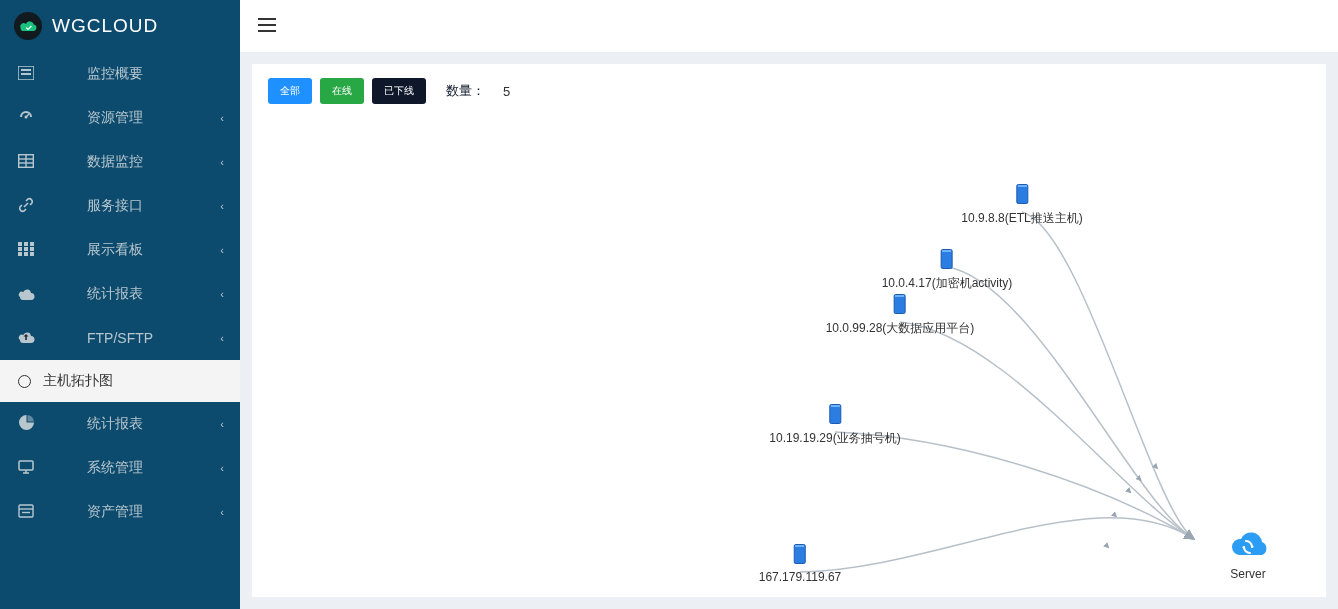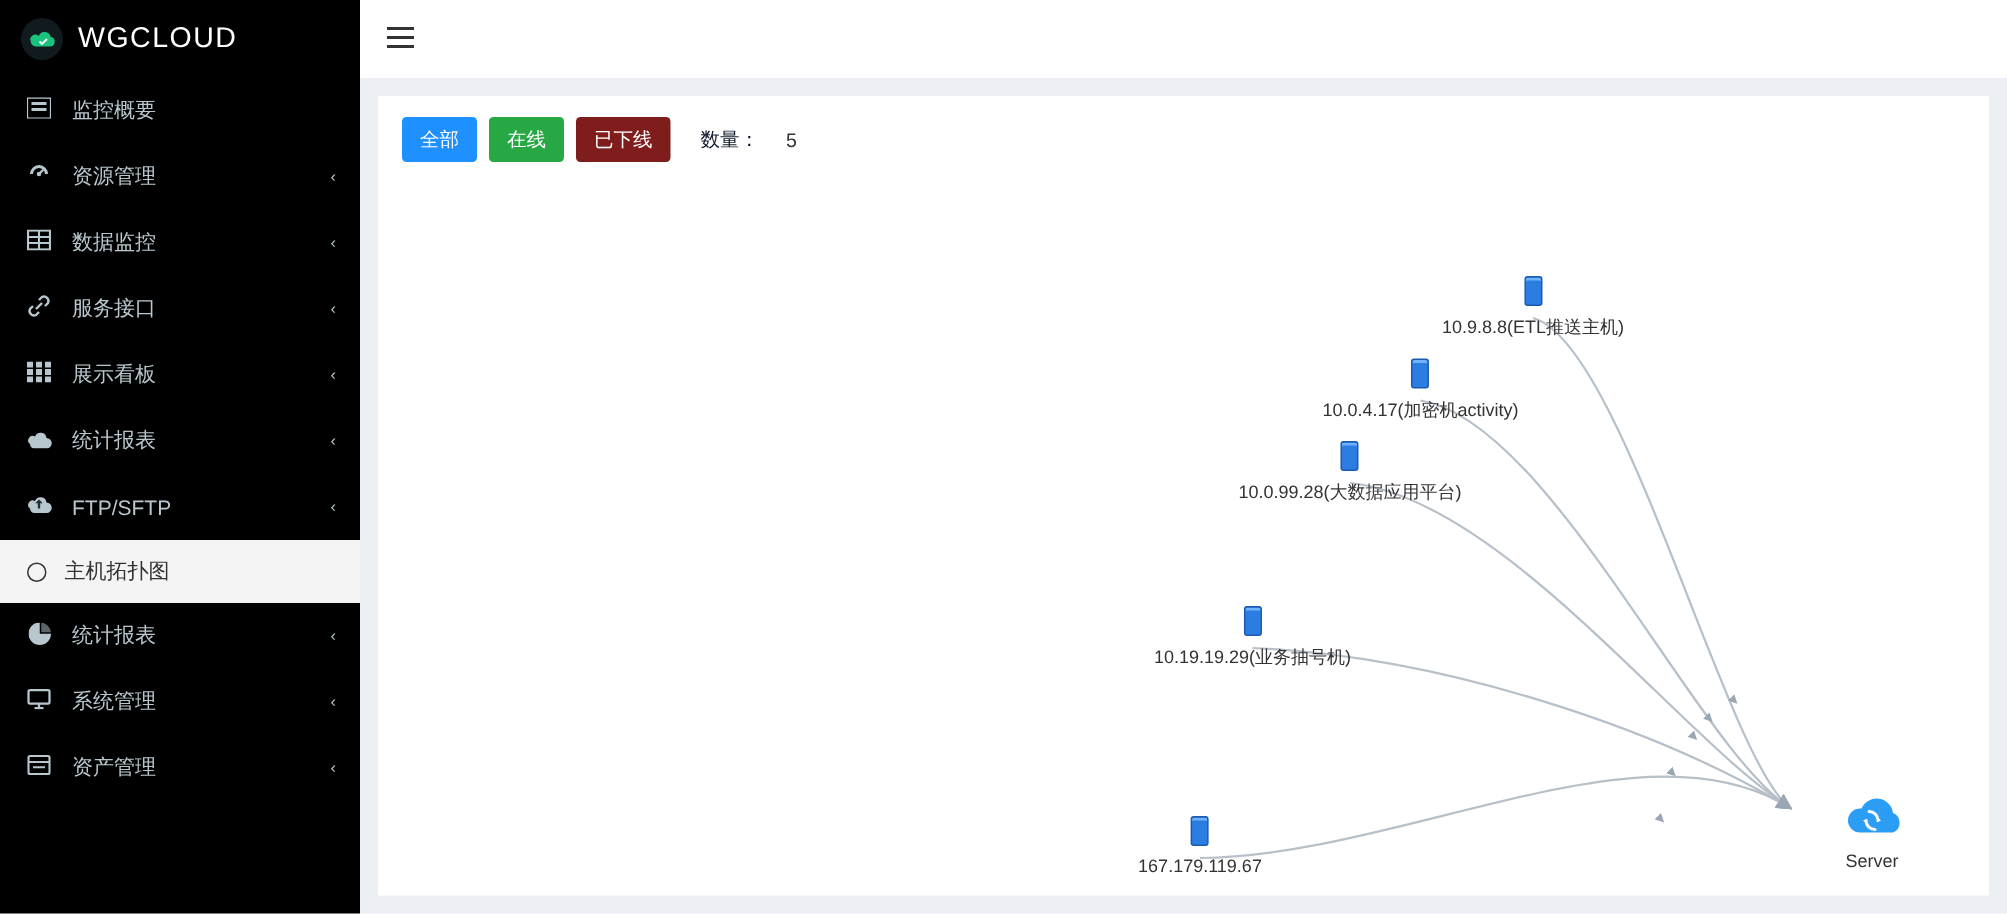--- a/index.html
+++ b/index.html
@@ -1,37 +1,37 @@
 <!DOCTYPE html>
 <html><head>
 <meta charset="utf-8">
 <style>
   * { box-sizing: border-box; margin: 0; padding: 0; }
   html, body { width: 1338px; height: 609px; font-family: "Helvetica Neue", Arial, sans-serif; overflow: hidden; background: #fff; }
   
   .sidebar {
     position: absolute; left: 0; top: 0; width: 240px; height: 100%;
-    background: #000000; color: #b8c7ce; display: flex; flex-direction: column;
+    background: #0c4a6e; color: #b8c7ce; display: flex; flex-direction: column;
   }
   .brand {
     height: 52px; display: flex; align-items: center; padding: 0 14px;
     color: #fff; font-size: 19px; font-weight: 400; letter-spacing: 1px;
   }
   .brand-logo {
     width: 28px; height: 28px; border-radius: 50%; background: #111a1e;
     display: flex; align-items: center; justify-content: center; margin-right: 10px;
   }
   .brand-logo svg { width: 20px; height: 14px; }
   .menu { list-style: none; }
   .menu-item {
     display: flex; align-items: center; height: 44px; padding: 0 16px;
     color: #b8c7ce; cursor: pointer; font-size: 14px; position: relative;
   }
   .menu-item .mi-icon { width: 20px; text-align: center; margin-right: 12px; font-size: 15px; }
-  .menu-item .mi-label { flex: 1; }
+  .menu-item .mi-label { flex: 1; margin-left: 39px; }
   .menu-item .mi-arrow { font-size: 11px; color: #b8c7ce; }
   .menu-item.active {
     background: #1e90ff; color: #fff;
   }
   .menu-item.active .mi-arrow { color: #fff; }
   .submenu { list-style: none; background: #2c3b41; }
   .submenu .menu-sub {
     display:flex; align-items:center; height:42px; padding:0 16px 0 18px;
     font-size:14px; cursor:pointer; color:#8aa4af;
   }
@@ -62,25 +62,25 @@
     position:absolute; left:240px; top:52px; right:0; bottom:0;
     background:#ecf0f5; padding:12px;
   }
   .panel {
     background:#fff; width:100%; height:100%; position:relative;
     padding:14px 16px;
   }
   .filters { display:flex; align-items:center; gap:8px; font-size:13px; }
   .btn {
     border:none; border-radius:3px; color:#fff; padding:6px 12px;
-    font-size:13px; cursor:pointer;
+    font-size:10px; cursor:pointer;
   }
   .btn-blue   { background:#1e90ff; }
   .btn-green  { background:#28a745; }
-  .btn-red    { background:#7f1d1d; }
+  .btn-red    { background:#0f172a; }
   .count-label { margin-left:12px; color:#0f172a; }
   .count-val { margin-left:10px; color:#333; }
 
   
   .topo {
     position:absolute; left:0; top:0; right:0; bottom:0; pointer-events:none;
   }
   .node {
     position:absolute; font-size:12px; color:#333;
     transform:translate(-50%,0); pointer-events:auto;
@@ -251,21 +251,21 @@
           <path d="M 583 368 C 708.65 373.35, 852.25 421, 942 475" fill="none" stroke="#b7c0c9" stroke-width="1.5" marker-end="url(#arrow)"></path>
           <path d="M 862.02 450.46000000000004 L 863.02 451.46000000000004" stroke="#b7c0c9" stroke-width="1" marker-end="url(#arrow-mid)"></path>
           <path d="M 548 508 C 685.9 506.35, 843.5 413, 942 475" fill="none" stroke="#b7c0c9" stroke-width="1.5" marker-end="url(#arrow)"></path>
           <path d="M 854.3199999999999 481.26 L 855.3199999999999 482.26" stroke="#b7c0c9" stroke-width="1" marker-end="url(#arrow-mid)"></path>
         </svg>
       <div id="nodes">
           <div class="node" style="left: 770px; top: 120px;">
             <div class="host-icon"></div>
             <div>10.9.8.8(ETL推送主机)</div>
           </div>
-          <div class="node" style="left: 695px; top: 175px;">
+          <div class="node" style="left: 695px; top: 185px;">
             <div class="host-icon"></div>
             <div>10.0.4.17(加密机activity)</div>
           </div>
           <div class="node" style="left: 648px; top: 230px;">
             <div class="host-icon"></div>
             <div>10.0.99.28(大数据应用平台)</div>
           </div>
           <div class="node" style="left: 583px; top: 340px;">
             <div class="host-icon"></div>
             <div>10.19.19.29(业务抽号机)</div>

